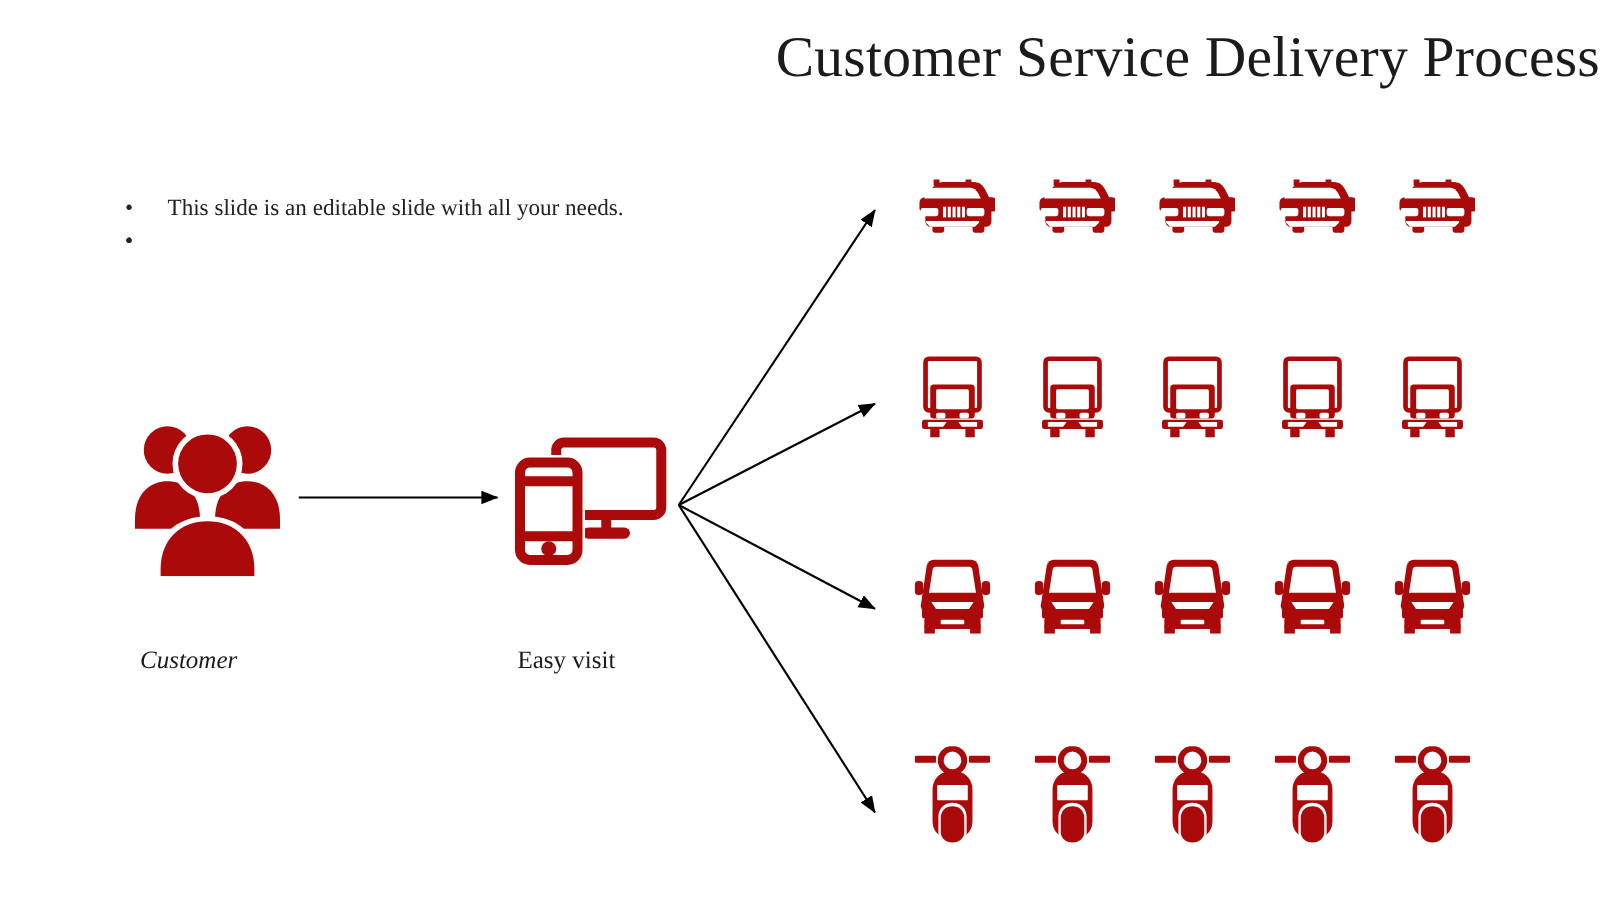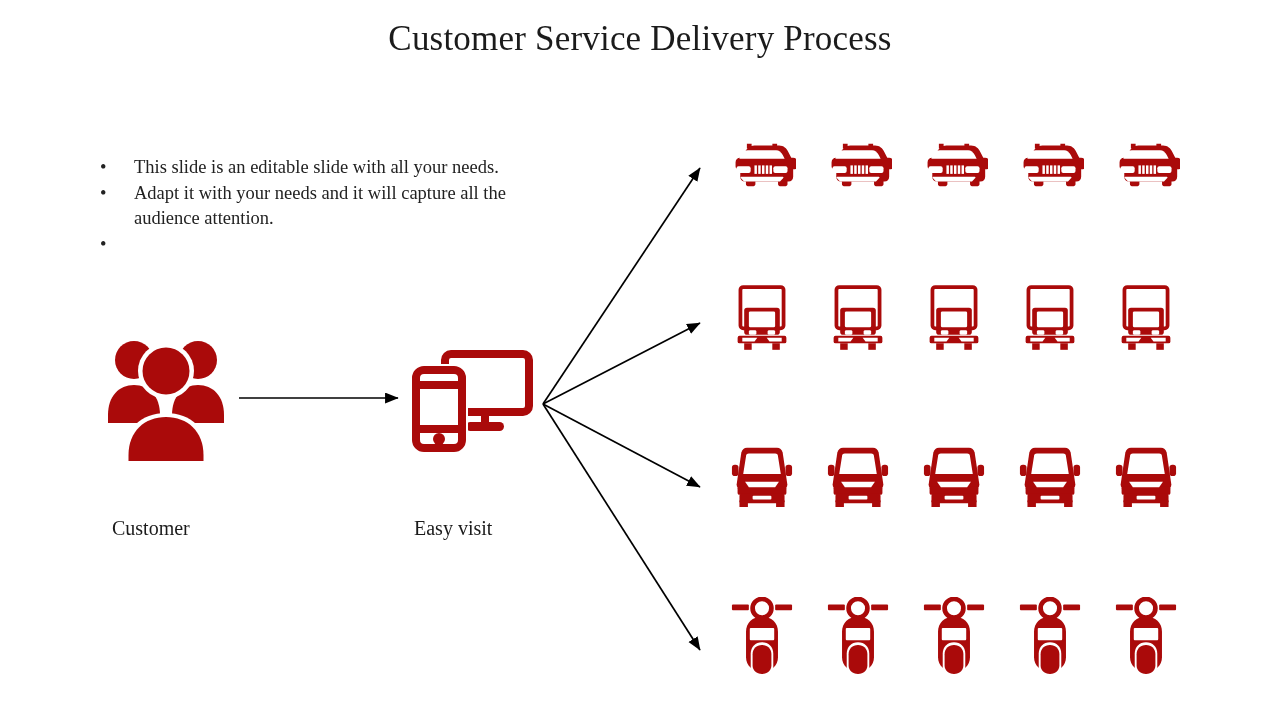--- a/index.html
+++ b/index.html
@@ -23,22 +23,22 @@
     height: 720px;
     background: #ffffff;
   }
 
   
   .slide-title {
     position: absolute;
     left: 0;
     top: 19px;
     width: 1280px;
-    text-align: center;
-    font-size: 35px;
+    text-align: right;
+    font-size: 46px;
     font-weight: 400;
     letter-spacing: 0.2px;
     color: #1b1b1b;
     font-family: "Liberation Serif", "DejaVu Serif", serif;
   }
 
   
   .lead-heading {
     position: absolute;
     left: 98px;
@@ -74,21 +74,21 @@
     color: #222222;
   }
 
   
   .stage-label {
     position: absolute;
     font-size: 20px;
     color: #1b1b1b;
     white-space: nowrap;
   }
-  #label-customer { left: 112px; top: 517px; }
+  #label-customer { left: 112px; top: 517px; font-style: italic; }
   #label-easyvisit { left: 414px; top: 517px; }
 
   
   .icon-customer {
     position: absolute;
     left: 100px;
     top: 333px;
     width: 132px;
     height: 128px;
   }
@@ -135,21 +135,20 @@
   <div class="slide-title">Customer Service Delivery Process</div>
 
 
   <ul class="bullet-list">
     <li>
       <span class="bullet-dot">•</span>
       <span>This slide is an editable slide with all your needs.</span>
     </li>
     <li>
       <span class="bullet-dot">•</span>
-      <span>Adapt it with your needs and it will capture all the audience attention.</span>
     </li>
     <li>
       <span class="bullet-dot">•</span>
     </li>
   </ul>
 
   <div class="icon-customer">
     <svg viewBox="0 0 132 128" width="132" height="128" aria-hidden="true">
       <g fill="#AA0A0A">
 

